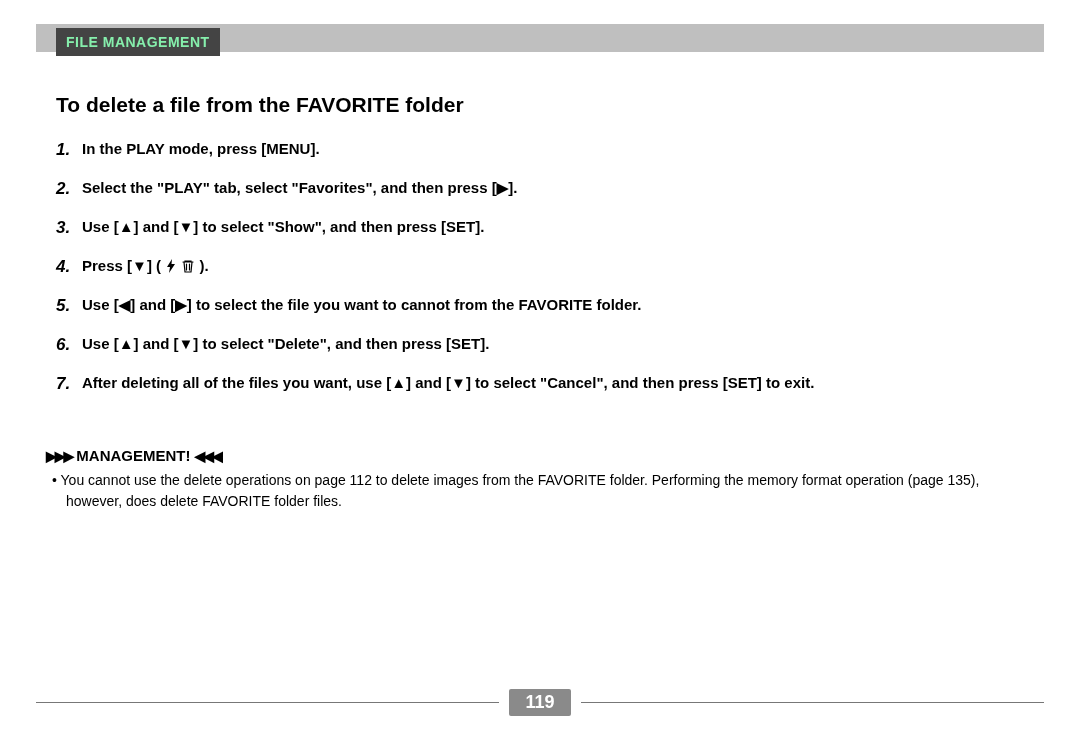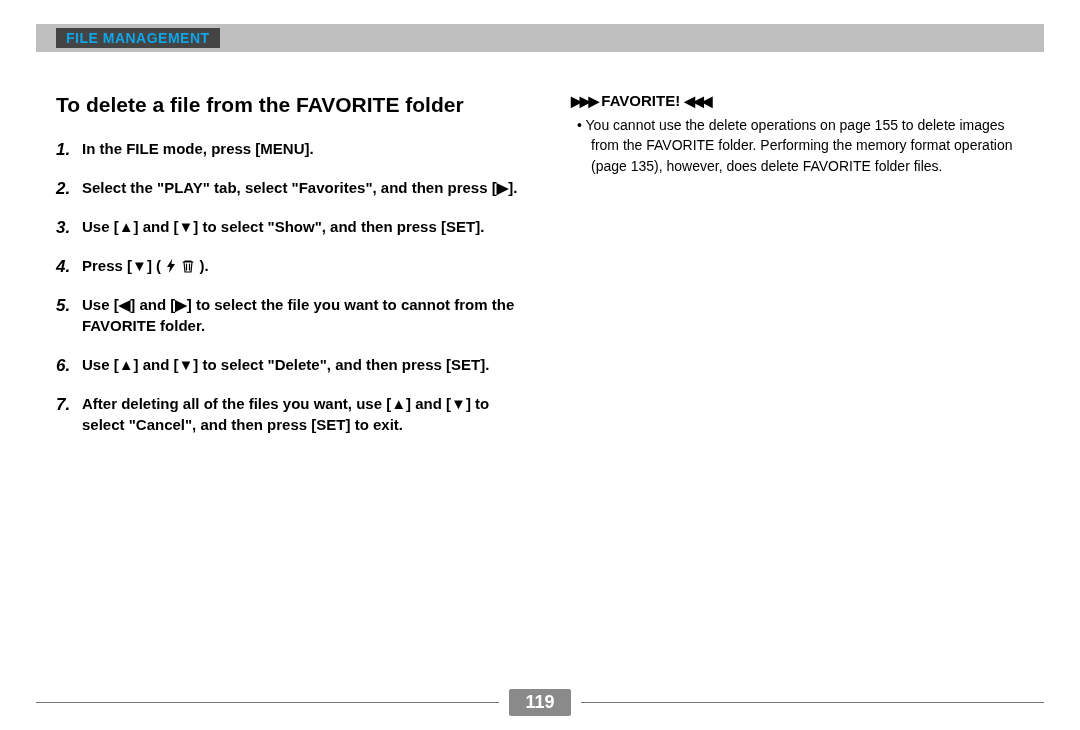--- a/index.html
+++ b/index.html
@@ -13,35 +13,36 @@
   .header-band {
     width: 100%;
     background: #bfbfbf;
     height: 28px;
     margin-bottom: 10px;
   }
   .header-label-box {
     position: absolute;
     left: 56px;
     top: 28px;
-    height: 20px;
+    height: 28px;
     background: #444;
-    color: #0ea5e9;
+    color: #86efac;
     font-weight: bold;
     font-size: 14px;
     padding: 2px 10px;
     letter-spacing: 0.5px;
     display: flex;
     align-items: center;
   }
   .cols {
     display: flex;
     width: 100%;
     gap: 36px;
     margin-top: 40px;
+    flex-direction: column;
   }
   .col { flex: 1; }
   .col-left { padding-left: 20px; }
   .col-right { padding-right: 8px; padding-left: 6px; }
   .section-title {
     font-size: 21px;
     font-weight: bold;
     line-height: 1.25;
     margin-bottom: 20px;
   }
@@ -134,21 +135,21 @@
   <div class="header-band"></div>
   <div class="header-label-box">
     <span>FILE MANAGEMENT</span>
   </div>
 
   <div class="cols">
     <div class="col col-left">
       <div class="section-title">To delete a file from the FAVORITE folder</div>
       <ol class="steps">
         <li>
-          <span class="tri">In the FILE mode, press [MENU].</span>
+          <span class="tri">In the PLAY mode, press [MENU].</span>
         </li>
         <li>
           <span class="tri">Select the "PLAY" tab, select "Favorites", and then press [▶].</span>
         </li>
         <li>
           <span class="tri">Use [▲] and [▼] to select "Show", and then press [SET].</span>
         </li>
         <li>
           <span class="tri">Press [▼] (
             <span class="icon-inline"><svg width="12" height="14" viewBox="0 0 12 14">
@@ -167,24 +168,24 @@
         </li>
         <li>
           <span class="tri">After deleting all of the files you want, use [▲] and [▼] to select "Cancel", and then press [SET] to exit.</span>
         </li>
       </ol>
     </div>
 
     <div class="col col-right">
       <div class="important-head">
         <span class="arrows">▶▶▶</span>
-        <span>FAVORITE!</span>
+        <span>MANAGEMENT!</span>
         <span class="arrows">◀◀◀</span>
       </div>
-      <div class="important-body">You cannot use the delete operations on page 155 to delete images from the FAVORITE folder. Performing the memory format operation (page 135), however, does delete FAVORITE folder files.</div>
+      <div class="important-body">You cannot use the delete operations on page 112 to delete images from the FAVORITE folder. Performing the memory format operation (page 135), however, does delete FAVORITE folder files.</div>
     </div>
   </div>
 
   <div class="footer">
     <div class="divider">
       <div class="line"></div>
       <div class="page-badge">
         <span>119</span>
       </div>
       <div class="line"></div>

